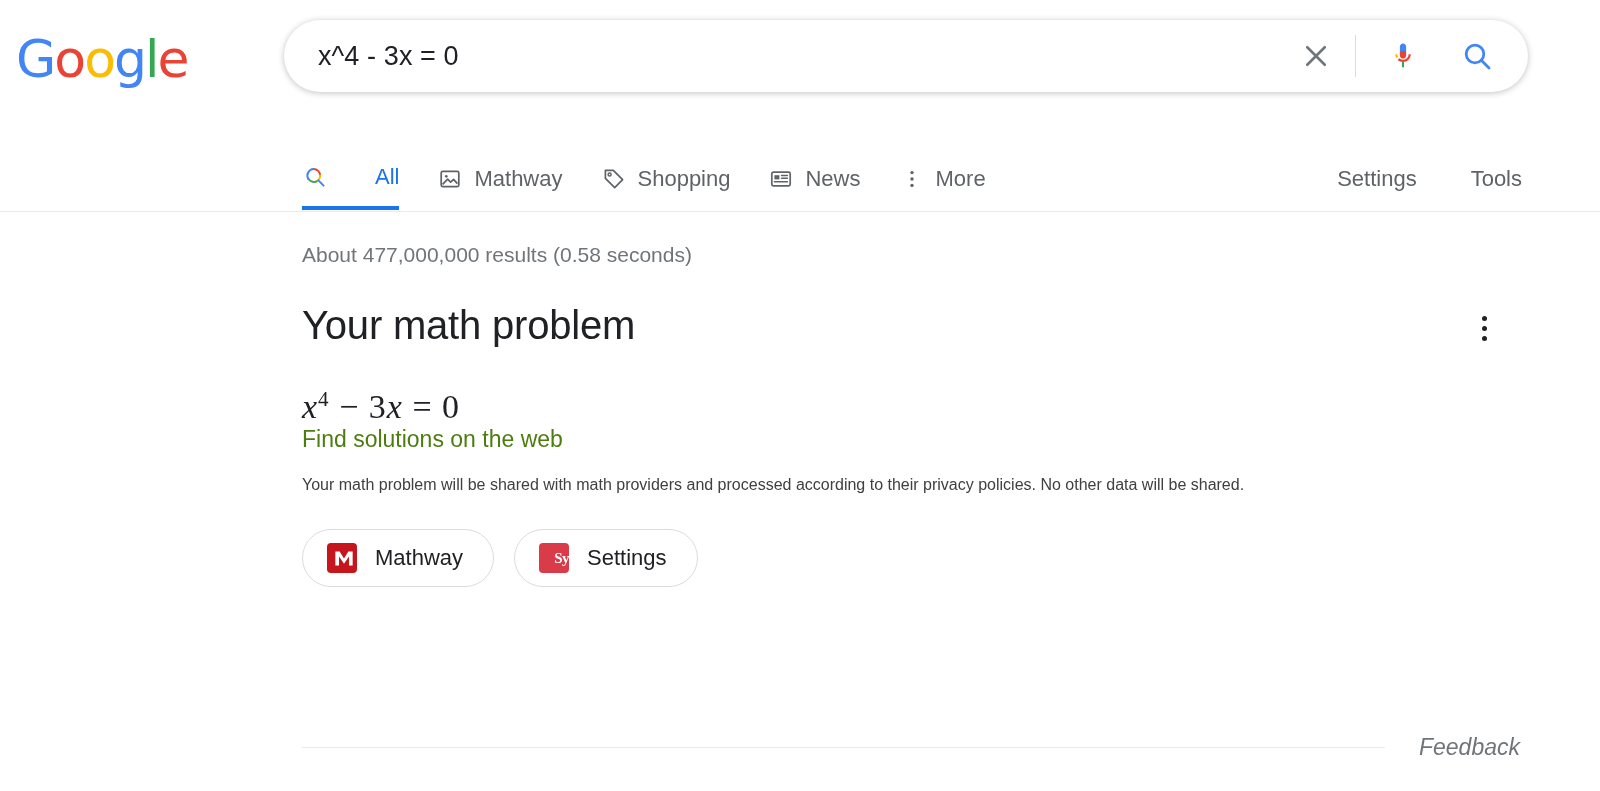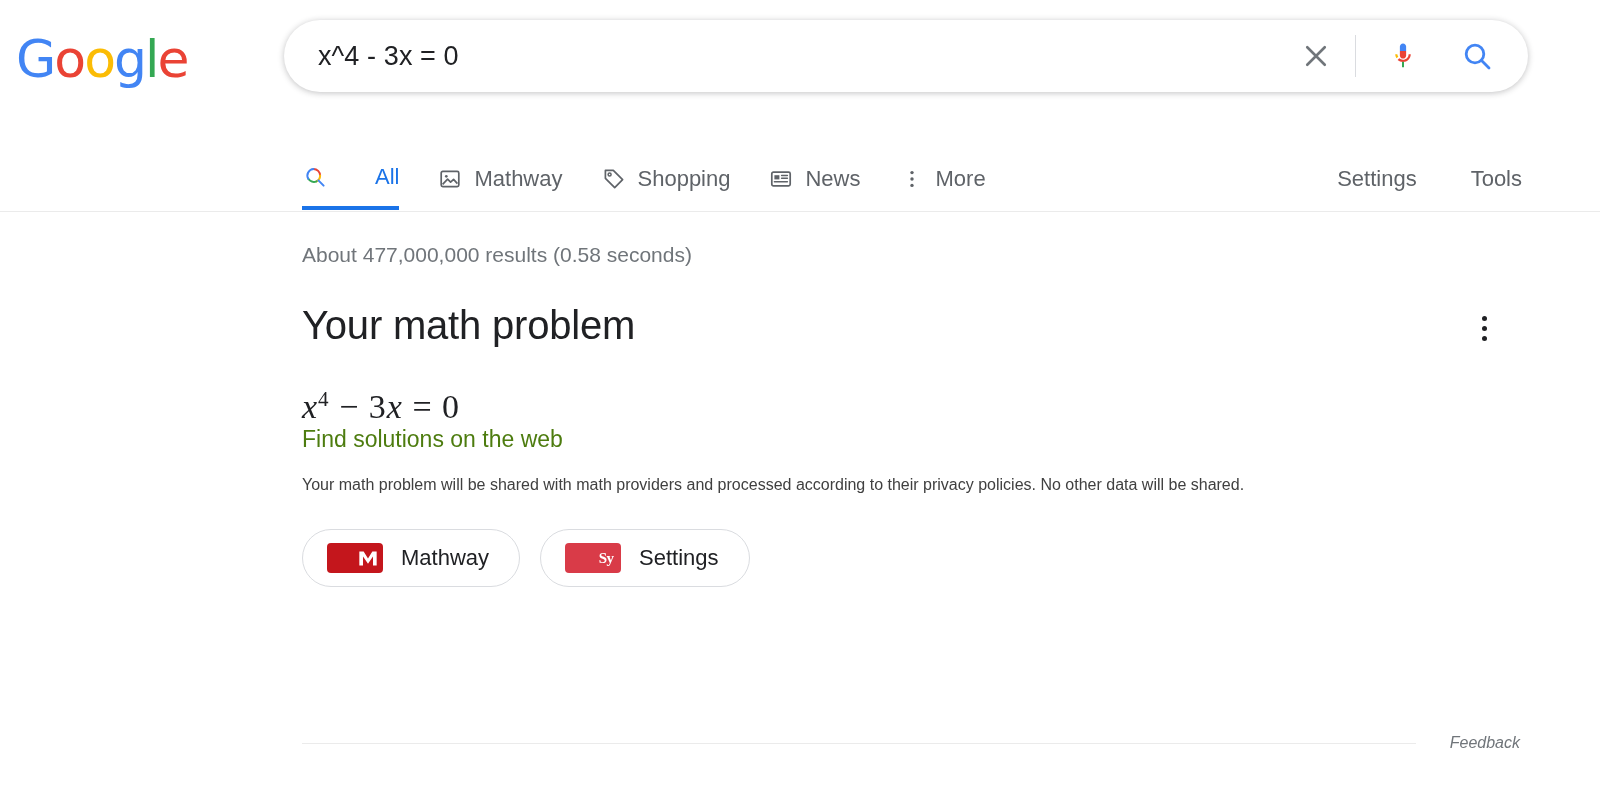--- a/index.html
+++ b/index.html
@@ -210,26 +210,25 @@
     cursor: pointer;
     box-sizing: border-box;
   }
   .chip-icon {
     width: 30px;
     height: 30px;
     border-radius: 4px;
     margin-right: 18px;
     display: flex;
     align-items: center;
-    justify-content: center;
+    justify-content: flex-end;
     color: #fff;
     font-weight: 700;
     flex: 0 0 auto;
     overflow: hidden;
-    padding-left: 26px;
   }
   .chip-label {
     font-size: 22px;
     color: #202124;
     white-space: nowrap;
   }
 
   .kebab {
     position: absolute;
     right: 96px;
@@ -258,21 +257,21 @@
     top: 734px;
     display: flex;
     align-items: center;
   }
   .footer-divider {
     flex: 1;
     height: 1px;
     background: #ebebeb;
   }
   .feedback {
-    font-size: 16px;
+    font-size: 23px;
     font-style: italic;
     color: #70757a;
     margin-left: 34px;
     cursor: pointer;
     white-space: nowrap;
   }
 </style>
 </head>
 <body>
 

